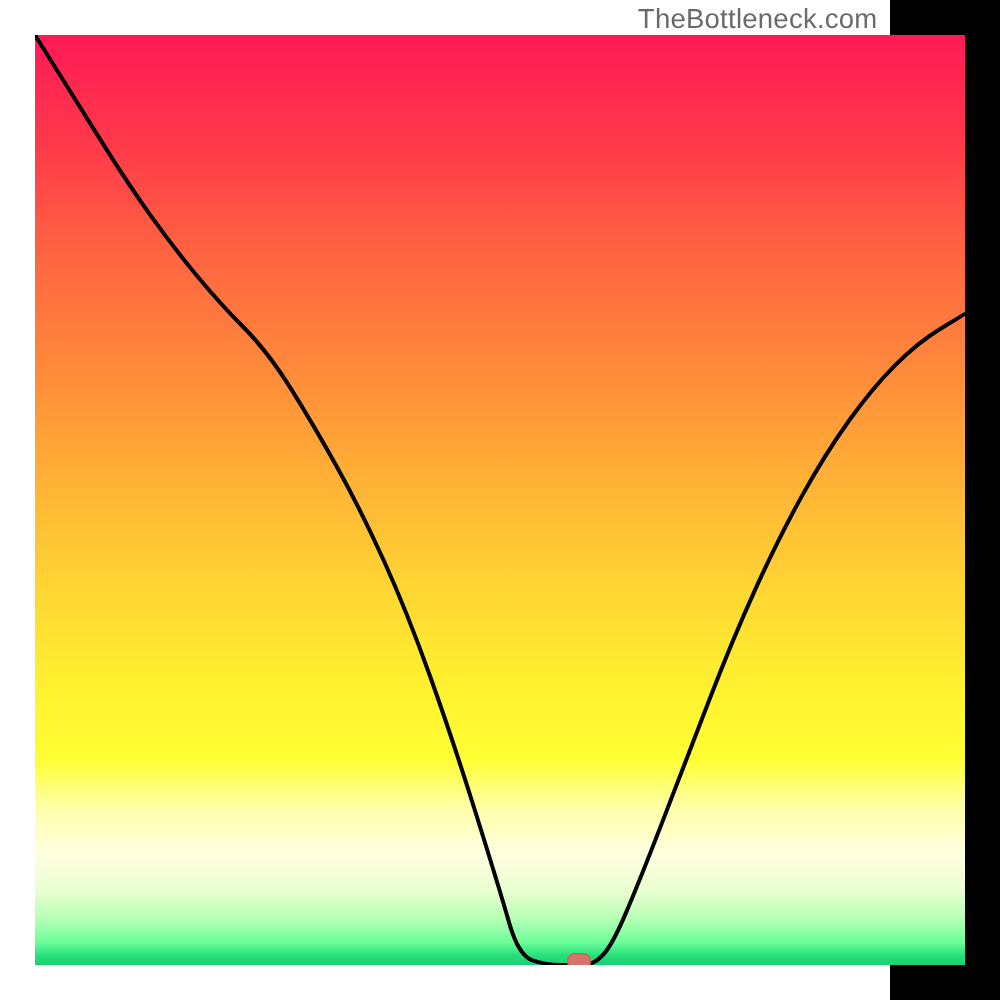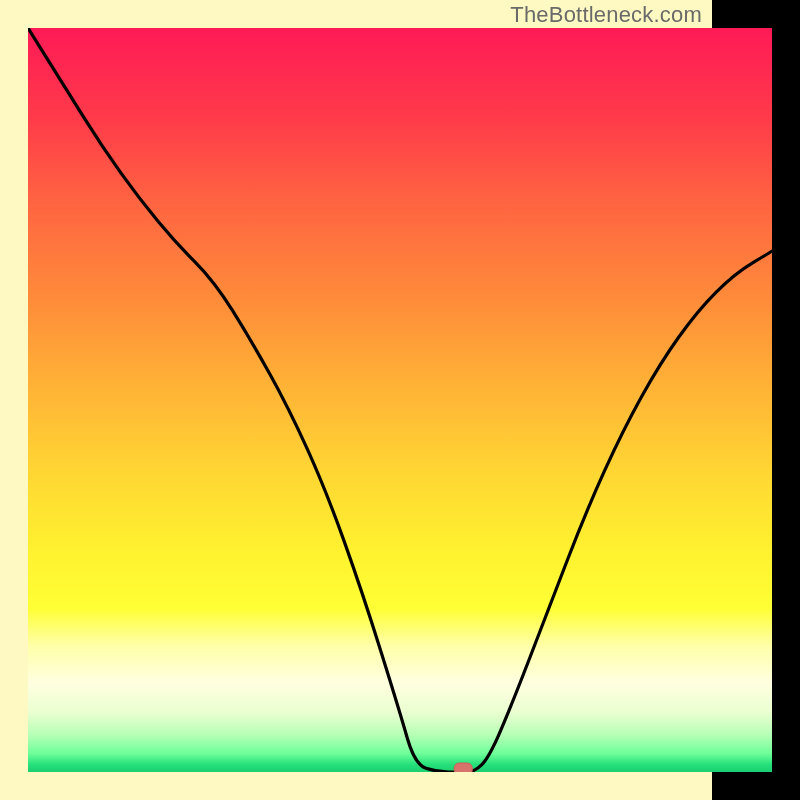--- a/index.html
+++ b/index.html
@@ -8,21 +8,21 @@
     width: 800px;
     height: 800px;
     background: #000;
     overflow: hidden;
     font-family: Arial, Helvetica, sans-serif;
   }
   .frame {
     position: relative;
     width: 712px;
     height: 800px;
-    background: #fef9c3;
+    background: #ffffff;
     text-align: center;
   }
   .watermark {
     position: absolute;
     top: 2px;
     right: 10px;
     color: #6a6a6a;
     font-size: 22px;
     font-weight: 400;
     letter-spacing: 0.2px;

